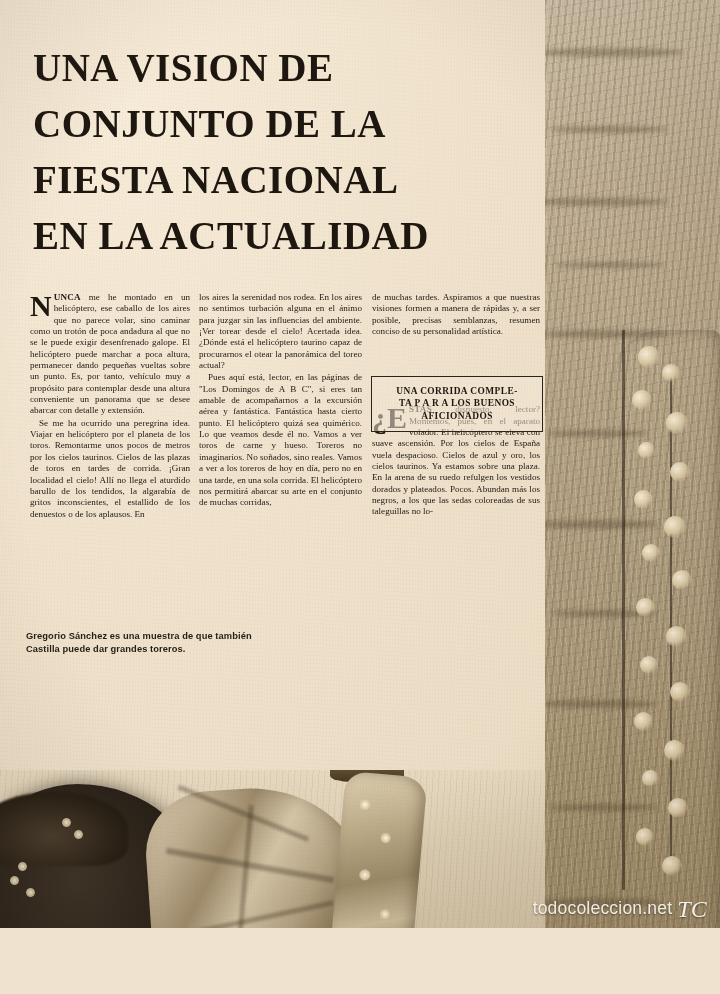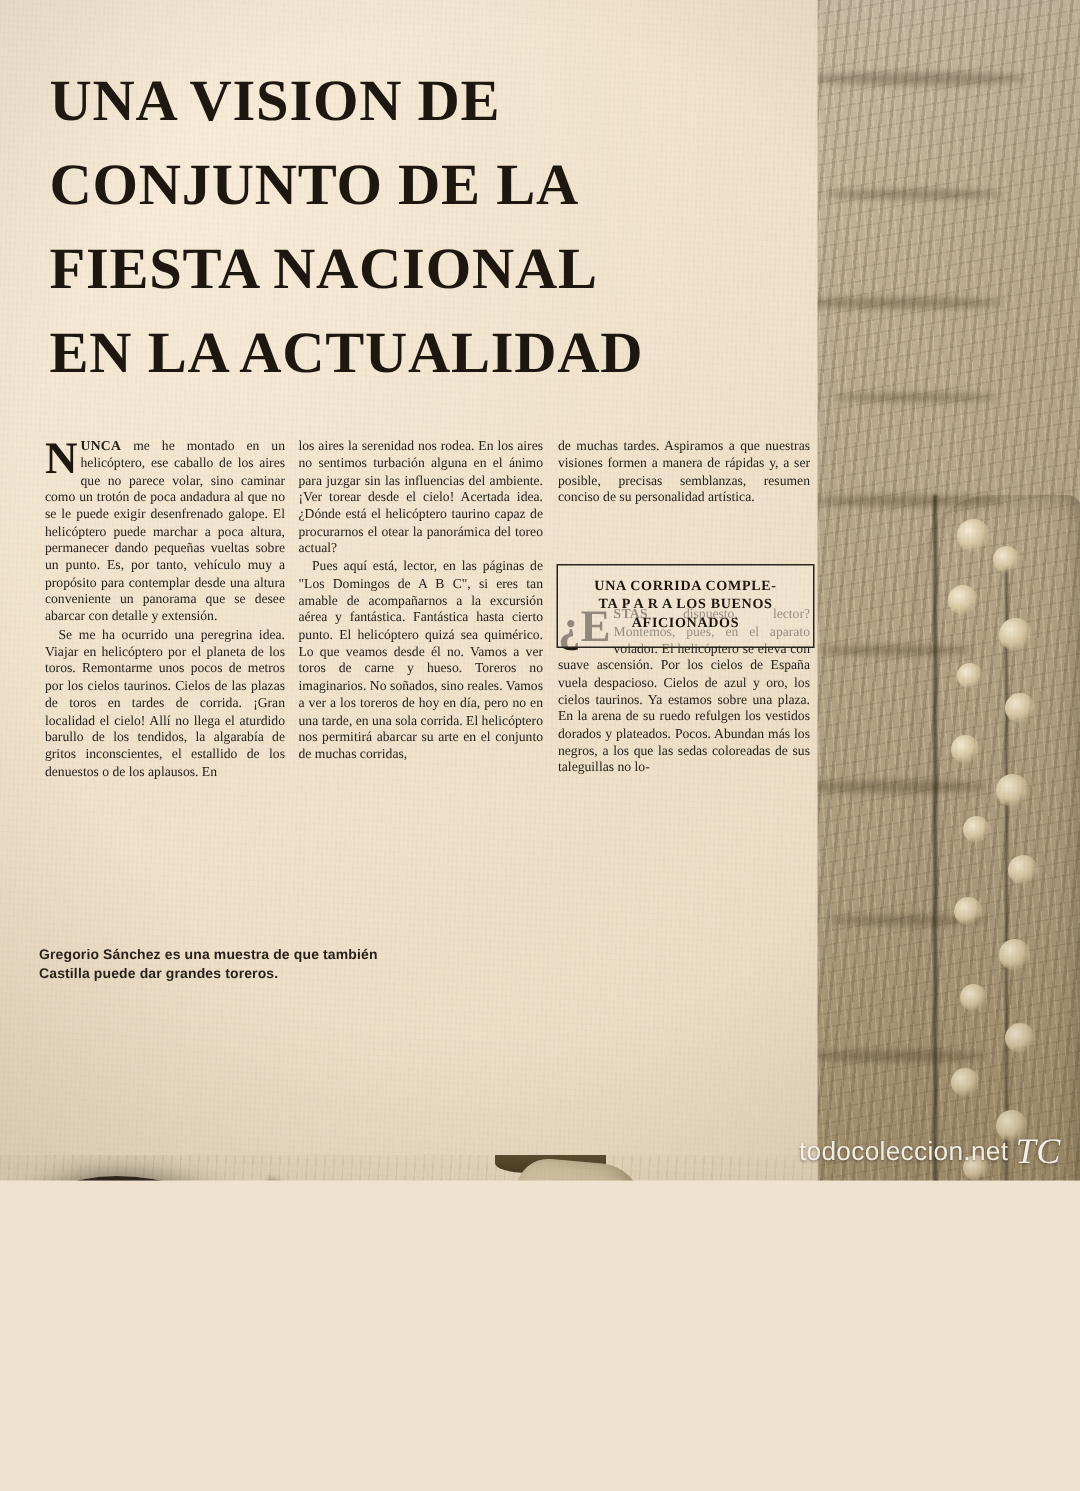--- a/index.html
+++ b/index.html
@@ -2,21 +2,21 @@
 <html><head>
 <meta charset="utf-8">
 <style>
   html,body{margin:0;padding:0;}
   body{
     width:720px;height:994px;overflow:hidden;
     background:#efe3cf;
     font-family:"Liberation Serif", serif;
   }
   #page{
-    position:relative;width:720px;height:787px;overflow:hidden;
+    position:relative;width:720px;height:928px;overflow:hidden;
     background:
       radial-gradient(ellipse at 18% 12%, #f7ecd9 0%, #efe1cb 45%, #e7d7bf 100%);
   }
   
   .grain{
     position:absolute;inset:0;pointer-events:none;z-index:40;
     opacity:.30;
     background-image:
       repeating-linear-gradient(92deg, rgba(140,115,80,.07) 0 1px, rgba(255,255,255,0) 1px 3px),
       repeating-linear-gradient(3deg, rgba(120,95,60,.05) 0 1px, rgba(255,255,255,0) 1px 4px);

